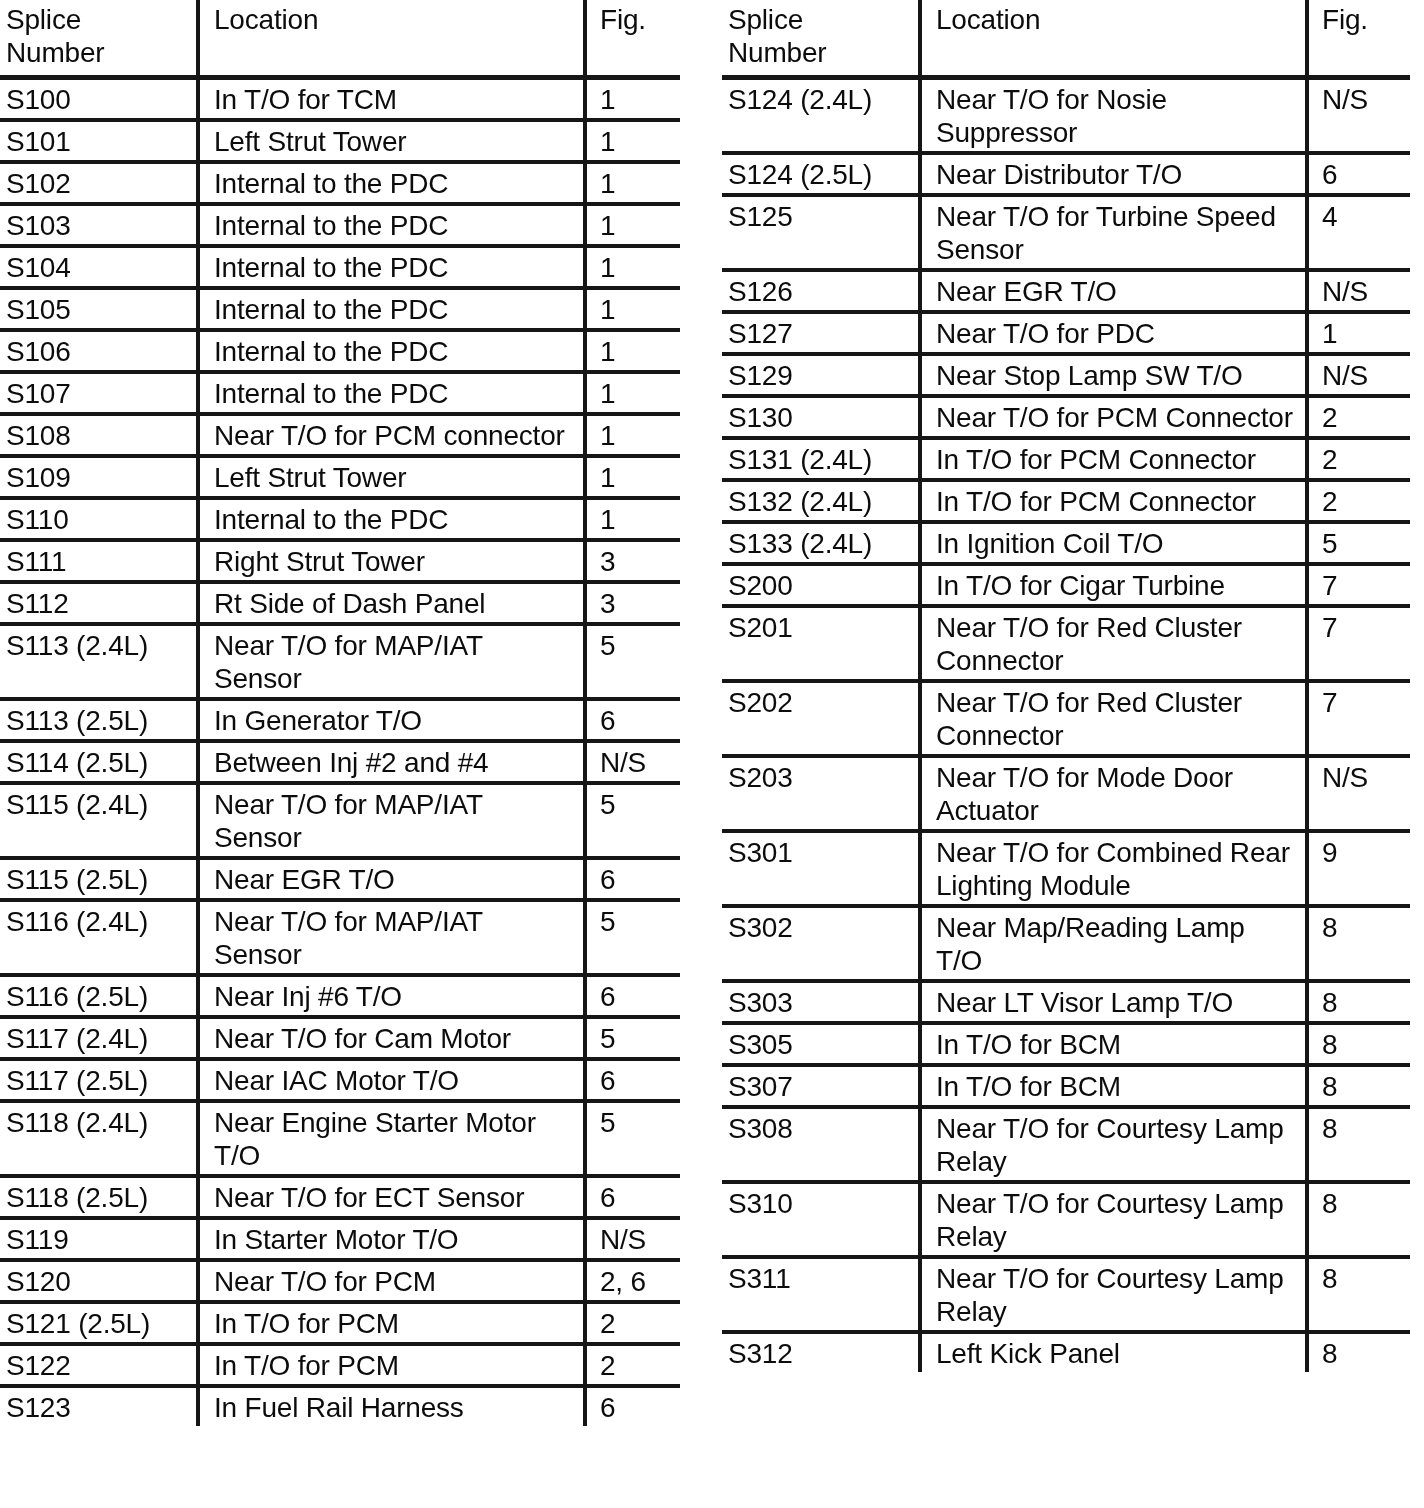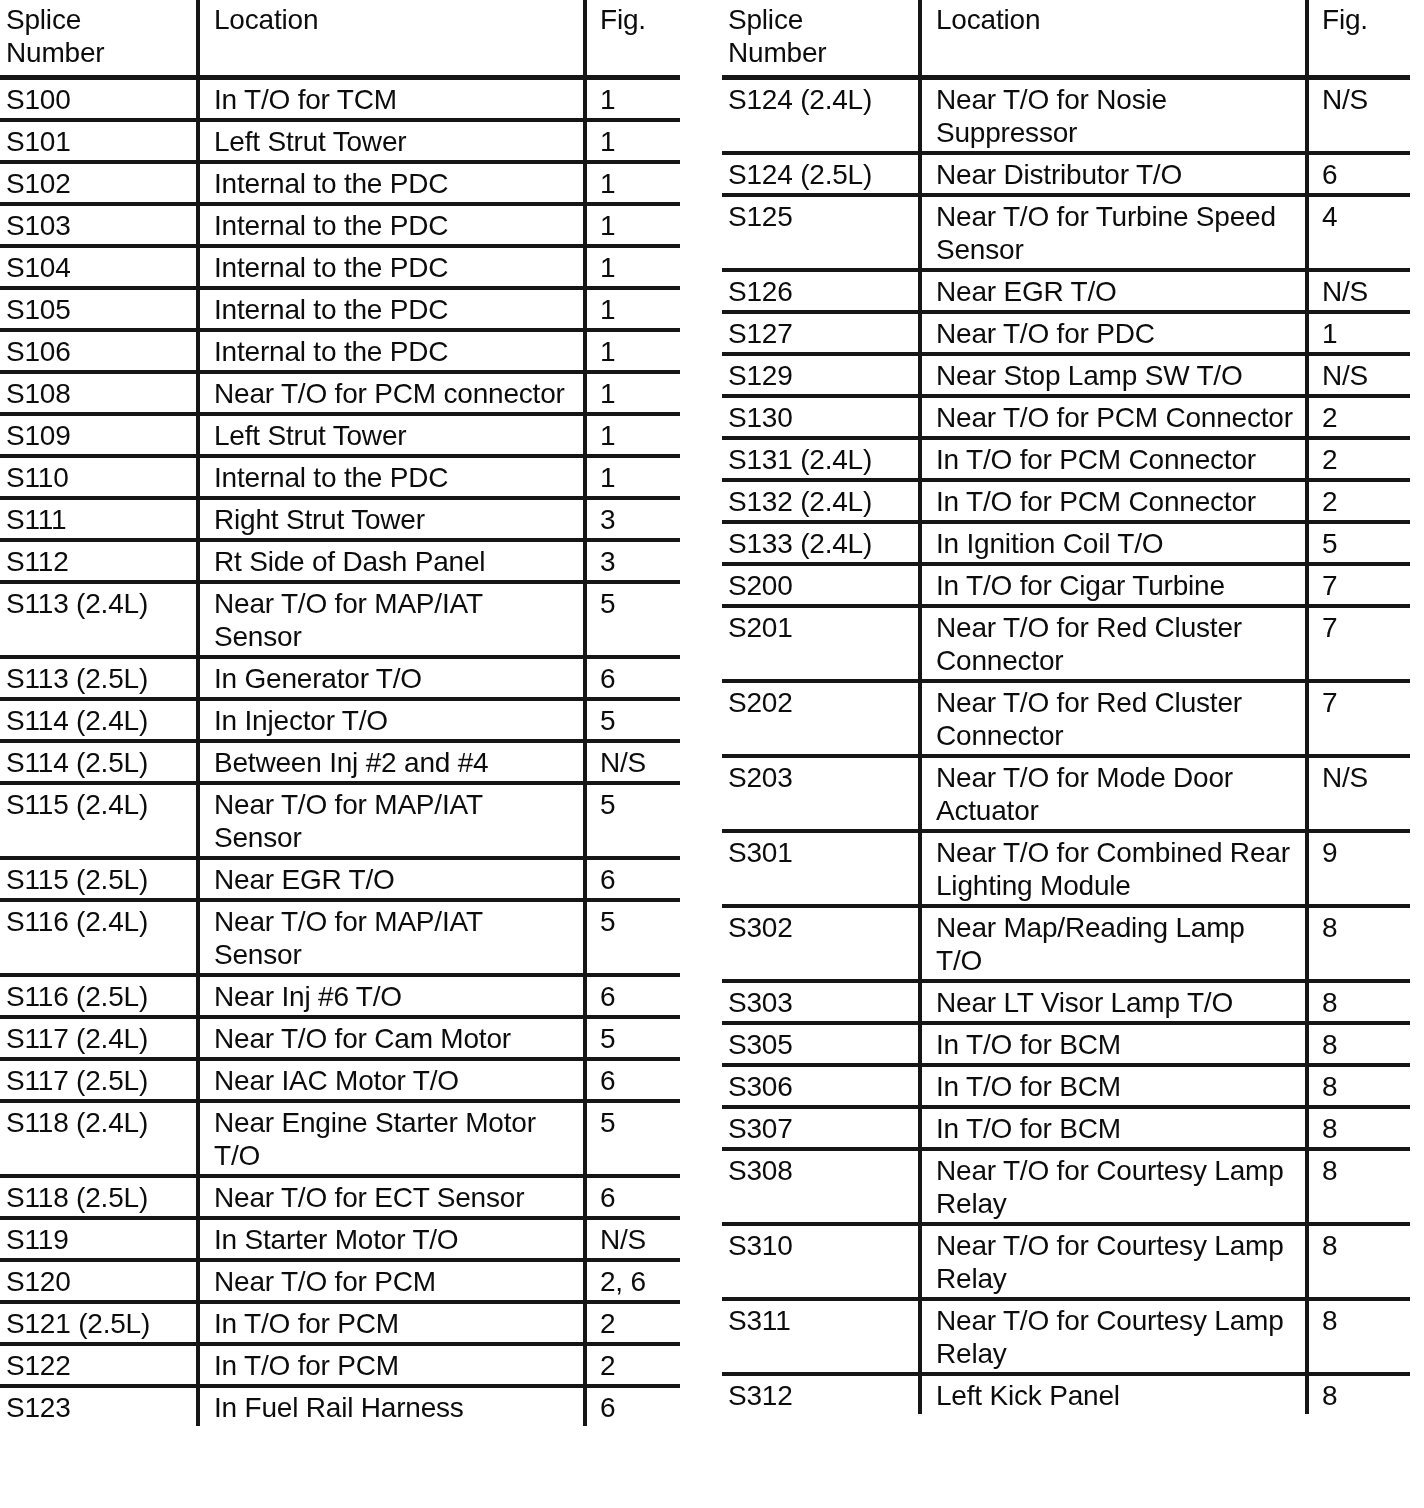--- a/index.html
+++ b/index.html
@@ -106,20 +106,25 @@
           <td class="c1">S105</td>
           <td class="c2">Internal to the PDC</td>
           <td class="c3">1</td>
         </tr>
         <tr>
           <td class="c1">S106</td>
           <td class="c2">Internal to the PDC</td>
           <td class="c3">1</td>
         </tr>
         <tr>
+          <td class="c1">S107</td>
+          <td class="c2">Internal to the PDC</td>
+          <td class="c3">1</td>
+        </tr>
+        <tr>
           <td class="c1">S108</td>
           <td class="c2">Near T/O for PCM connector</td>
           <td class="c3">1</td>
         </tr>
         <tr>
           <td class="c1">S109</td>
           <td class="c2">Left Strut Tower</td>
           <td class="c3">1</td>
         </tr>
         <tr>
@@ -140,25 +145,20 @@
         <tr>
           <td class="c1">S113 (2.4L)</td>
           <td class="c2">Near T/O for MAP/IAT
 Sensor</td>
           <td class="c3">5</td>
         </tr>
         <tr>
           <td class="c1">S113 (2.5L)</td>
           <td class="c2">In Generator T/O</td>
           <td class="c3">6</td>
-        </tr>
-        <tr>
-          <td class="c1">S114 (2.4L)</td>
-          <td class="c2">In Injector T/O</td>
-          <td class="c3">5</td>
         </tr>
         <tr>
           <td class="c1">S114 (2.5L)</td>
           <td class="c2">Between Inj #2 and #4</td>
           <td class="c3">N/S</td>
         </tr>
         <tr>
           <td class="c1">S115 (2.4L)</td>
           <td class="c2">Near T/O for MAP/IAT
 Sensor</td>
@@ -335,25 +335,20 @@
           <td class="c1">S303</td>
           <td class="c2">Near LT Visor Lamp T/O</td>
           <td class="c3">8</td>
         </tr>
         <tr>
           <td class="c1">S305</td>
           <td class="c2">In T/O for BCM</td>
           <td class="c3">8</td>
         </tr>
         <tr>
-          <td class="c1">S306</td>
-          <td class="c2">In T/O for BCM</td>
-          <td class="c3">8</td>
-        </tr>
-        <tr>
           <td class="c1">S307</td>
           <td class="c2">In T/O for BCM</td>
           <td class="c3">8</td>
         </tr>
         <tr>
           <td class="c1">S308</td>
           <td class="c2">Near T/O for Courtesy Lamp
 Relay</td>
           <td class="c3">8</td>
         </tr>

